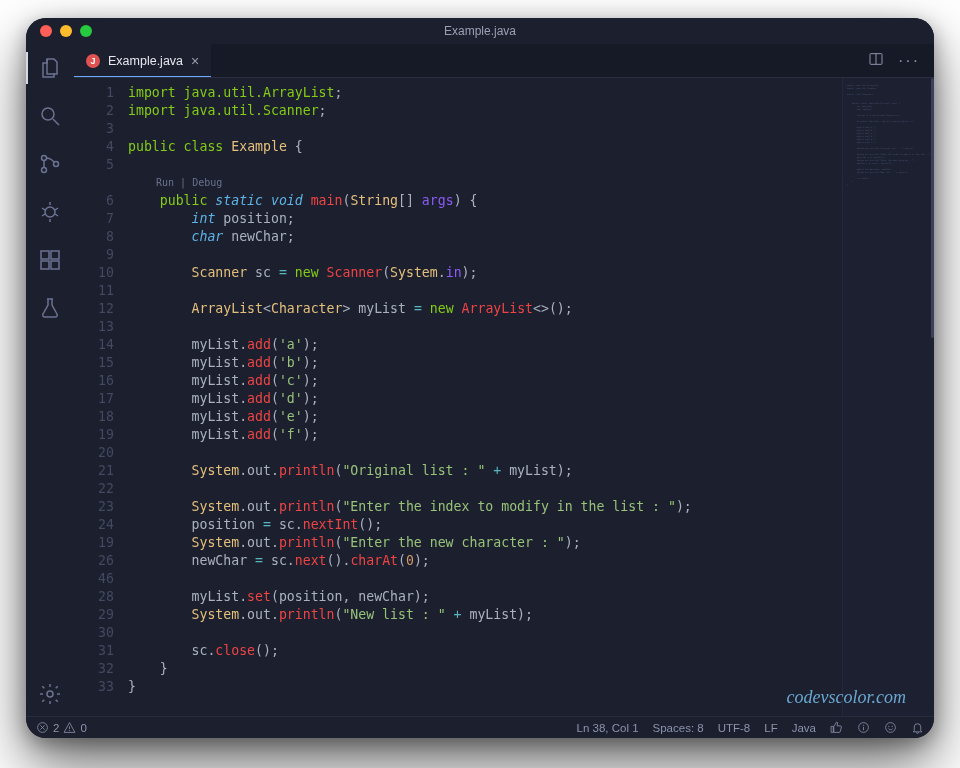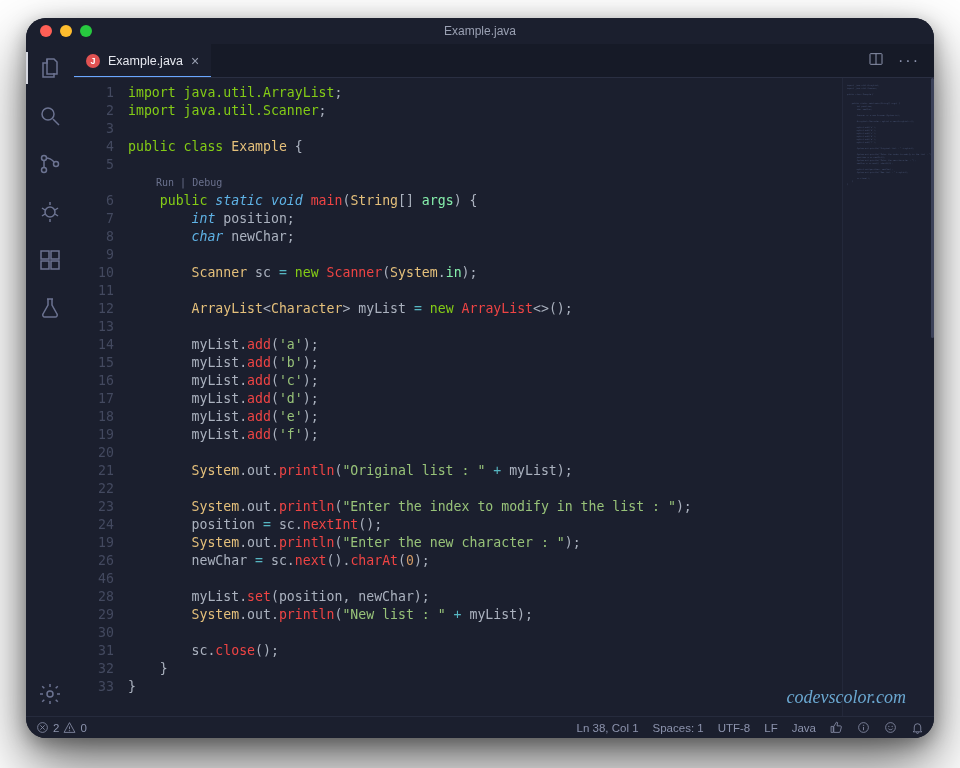--- a/index.html
+++ b/index.html
@@ -73,21 +73,21 @@
     padding: 6px 14px 0 0; user-select: none; background: #1b1f2e;
   }
   .codewrap { flex: 1; overflow: hidden; padding: 6px 0 0 0; position: relative;}
   pre.code { white-space: pre; color: #c5cad9; }
   .codelens { color: #6a718d; font-size: 10px; padding-left: 28px; line-height: 18px;}
   
   .kw { color: #84cc16; }        
   .kw2 { color: #5fb3e6; font-style: italic; } 
   .type { color: #e5c07b; }      
   .fn { color: #ef4444; }       
-  .varred { color: #86efac; text-align: center; }    
+  .varred { color: #8b5cf6; text-align: center; }    
   .str { color: #98c379; }       
   .num { color: #d19a66; }       
   .punc { color: #abb2bf; }
   .op { color: #56b6c2; }
   .pkg { color: #84cc16; }
   
   .minimap {
     width: 92px; background: #1c2030;
     padding: 6px 4px; font-size: 2px; line-height: 3px;
     color: #45506a; font-family: monospace;
@@ -292,21 +292,21 @@
       <span>2</span>
       <svg viewBox="0 0 24 24">
           <path d="M12 3 2 21h20z"></path>
           <line x1="12" y1="10" x2="12" y2="15"></line>
           <circle cx="12" cy="18" r="0.5"></circle>
         </svg>
       <span>0</span>
     </div>
     <div class="spacer"></div>
     <div class="sb-item">Ln 38, Col 1</div>
-    <div class="sb-item">Spaces: 1</div>
+    <div class="sb-item">Spaces: 8</div>
     <div class="sb-item">UTF-8</div>
     <div class="sb-item">LF</div>
     <div class="sb-item">Java</div>
     <div class="sb-item">
       <svg viewBox="0 0 24 24">
           <path d="M7 21V10l5-8 2 1-1 6h6a2 2 0 0 1 2 2l-2 8a2 2 0 0 1-2 2H7zM2 10h4v11H2z"></path>
         </svg>
     </div>
     <div class="sb-item">
       <svg viewBox="0 0 24 24">

